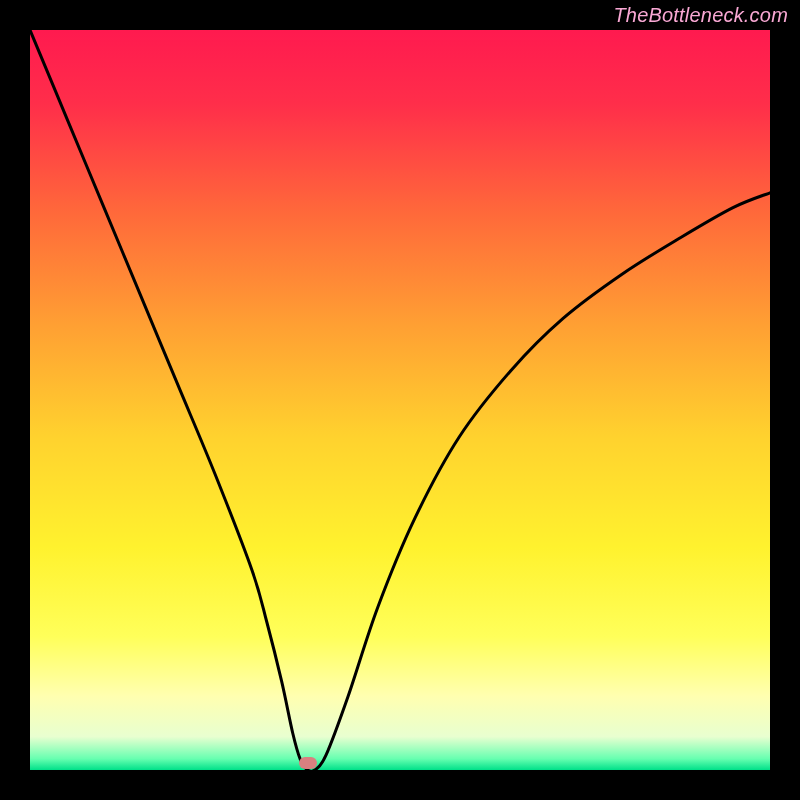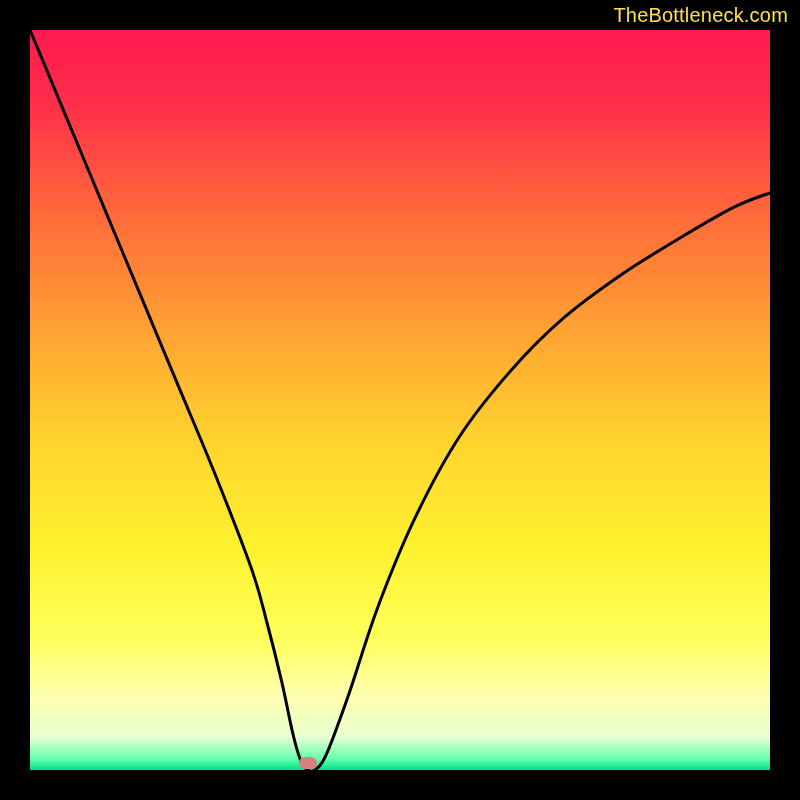--- a/index.html
+++ b/index.html
@@ -46,23 +46,24 @@
     height: 12px;
     border-radius: 6px;
     transform: translate(-50%, -50%);
   }
   .watermark {
     position: absolute;
     top: 4px;
     right: 12px;
     font-family: Arial, Helvetica, sans-serif;
     font-size: 20px;
-    color: #fde047;
+    color: #f9a8d4;
     font-weight: 500;
     letter-spacing: 0.2px;
+    font-style: italic;
   }
 </style>
 </head>
 <body>
 
 <div class="frame">
   <div class="watermark">TheBottleneck.com</div>
   <div class="plot">
     <svg class="gradient" viewBox="0 0 740 740" preserveAspectRatio="none">
       <defs>

